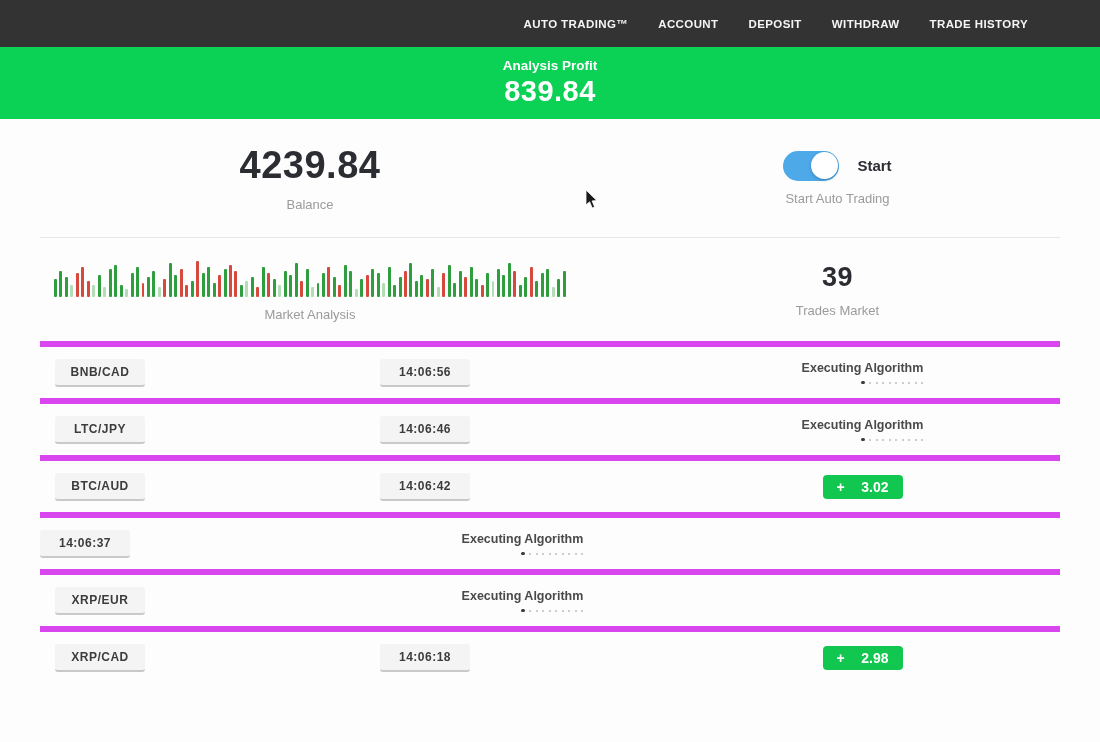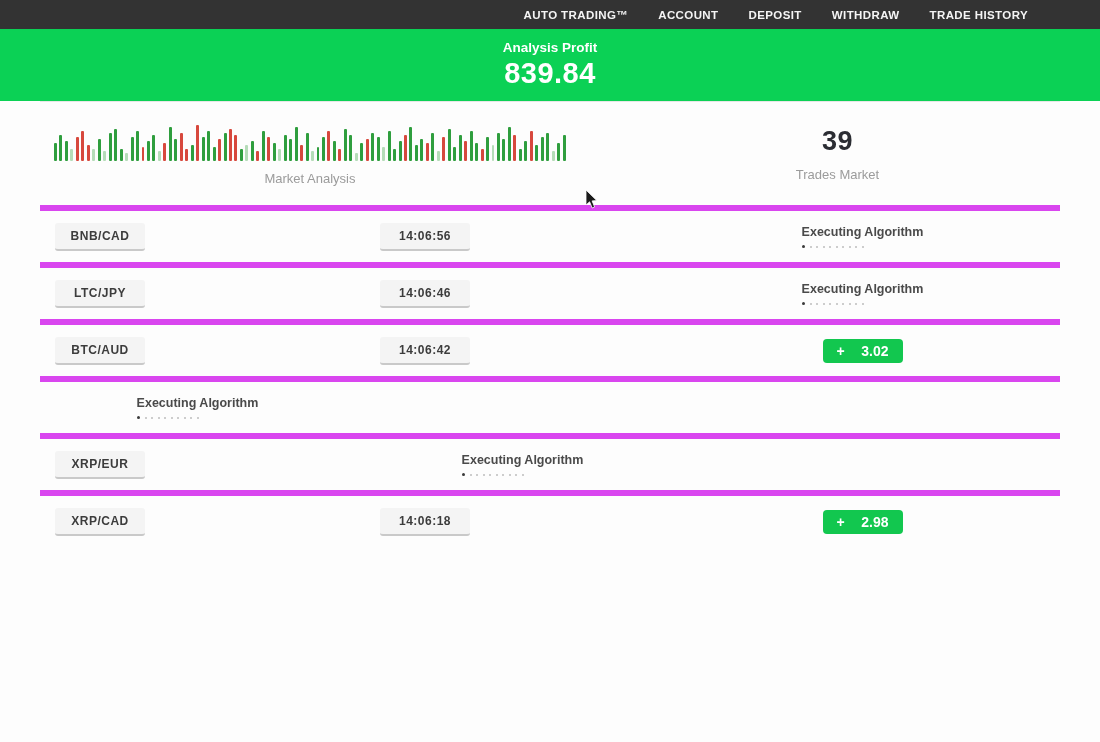--- a/index.html
+++ b/index.html
@@ -1,21 +1,21 @@
 <!DOCTYPE html>
 <html><head>
 <meta charset="utf-8">
 <style>
   * { margin:0; padding:0; box-sizing:border-box; }
   html,body { width:1100px; height:742px; overflow:hidden; background:#fdfdfd;
               font-family:"Liberation Sans", sans-serif; }
   .page { position:relative; width:1100px; height:742px; }
 
   
-  .topnav { height:29px; background:#333333; display:flex; align-items:center;
+  .topnav { height:47px; background:#333333; display:flex; align-items:center;
             justify-content:flex-end; padding-right:72px;text-align:right; }
   .nav-items { display:flex; gap:30px; }
   .nav-item { color:#f5f5f5; font-size:11.5px; font-weight:bold; letter-spacing:.4px;
               text-decoration:none; cursor:pointer; white-space:nowrap; }
 
   
   .banner { height:72px; background:#0bd155; color:#ffffff; text-align:center;
             display:flex; flex-direction:column; justify-content:center; gap:2px; }
   .banner-label { font-size:13.5px; font-weight:bold; }
   .banner-value { font-size:29px; font-weight:bold; letter-spacing:.5px; }
@@ -47,21 +47,21 @@
   .trades { margin:0 40px; }
   .trade-row { display:grid; grid-template-columns:340px 310px 1fr; align-items:center;
                height:57px; border-top:6px solid #d946ef; }
   .pair-cell { padding-left:15px; }
   .status-cell { display:flex; flex-direction:column; align-items:center;
                  justify-content:center; padding-right:25px; }
   .pill { display:inline-block; min-width:90px; padding:6px 13px; text-align:center;
           background:#f4f4f4; border:none; border-bottom:2px solid #c9c9c9;
           border-radius:3px; font-family:inherit; font-size:12px; font-weight:bold;
           letter-spacing:.5px; color:#3c3c3c; cursor:pointer; }
-  .exec { display:flex; flex-direction:column; align-items:flex-start; gap:6px; }
+  .exec { display:flex; flex-direction:column; align-items:flex-end; gap:6px; }
   .exec-text { font-size:12.5px; font-weight:bold; color:#4a4a4a; }
   .dots { display:flex; align-items:center; gap:4.5px; }
   .dot { width:2px; height:2px; border-radius:50%; background:#bdbdbd; }
   .dot.active { width:3.5px; height:3.5px; background:#3a3a3a; }
   .badge { display:flex; justify-content:space-between; align-items:center;
            width:80px; padding:4px 14px; border-radius:4px; color:#ffffff;
            font-size:14px; font-weight:bold; }
   .badge.green { background:#12c74f; }
   .badge.red { background:#d0103f; }
 
@@ -82,20 +82,35 @@
         <a class="nav-item">TRADE HISTORY</a>
       </div>
   </nav>
 
   <header class="banner">
     <div class="banner-label">Analysis Profit</div>
     <div class="banner-value">839.84</div>
   </header>
 
   <section class="stats">
+    <div class="stats-row row1">
+      <div class="stat">
+        <div class="stat-value">4239.84</div>
+        <div class="stat-label">Balance</div>
+      </div>
+      <div class="stat right">
+        <div class="toggle-row">
+          <div class="toggle">
+            <div class="knob"></div>
+          </div>
+          <span class="toggle-label">Start</span>
+        </div>
+        <div class="stat-label">Start Auto Trading</div>
+      </div>
+    </div>
 
     <div class="divider"></div>
 
     <div class="stats-row row2">
       <div class="stat">
         <div class="minichart" id="minichart">
             <div class="bar" style="height: 18px; background: rgb(47, 158, 62);"></div>
             <div class="bar" style="height: 26px; background: rgb(47, 158, 62);"></div>
             <div class="bar" style="height: 20px; background: rgb(47, 158, 62);"></div>
             <div class="bar" style="height: 12px; background: rgb(181, 220, 184);"></div>
@@ -261,20 +276,23 @@
       </div>
       <div class="status-cell">
           <div class="badge green">
             <span>+</span>
             <span>3.02</span>
           </div>
         </div>
     </div>
 
     <div class="trade-row">
+      <div class="time-cell">
+        <button class="pill">14:06:37</button>
+      </div>
       <div class="status-cell">
           <div class="exec">
             <div class="exec-text">Executing Algorithm</div>
             <div class="dots">
               <span class="dot active"></span>
               <span class="dot"></span>
               <span class="dot"></span>
               <span class="dot"></span>
               <span class="dot"></span>
               <span class="dot"></span>

